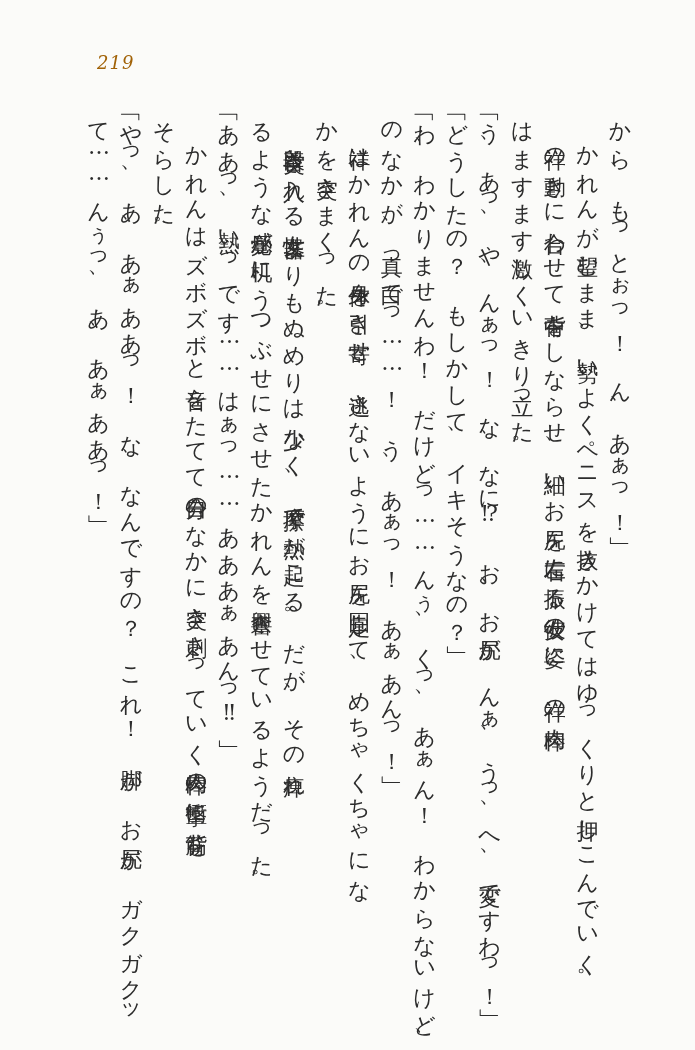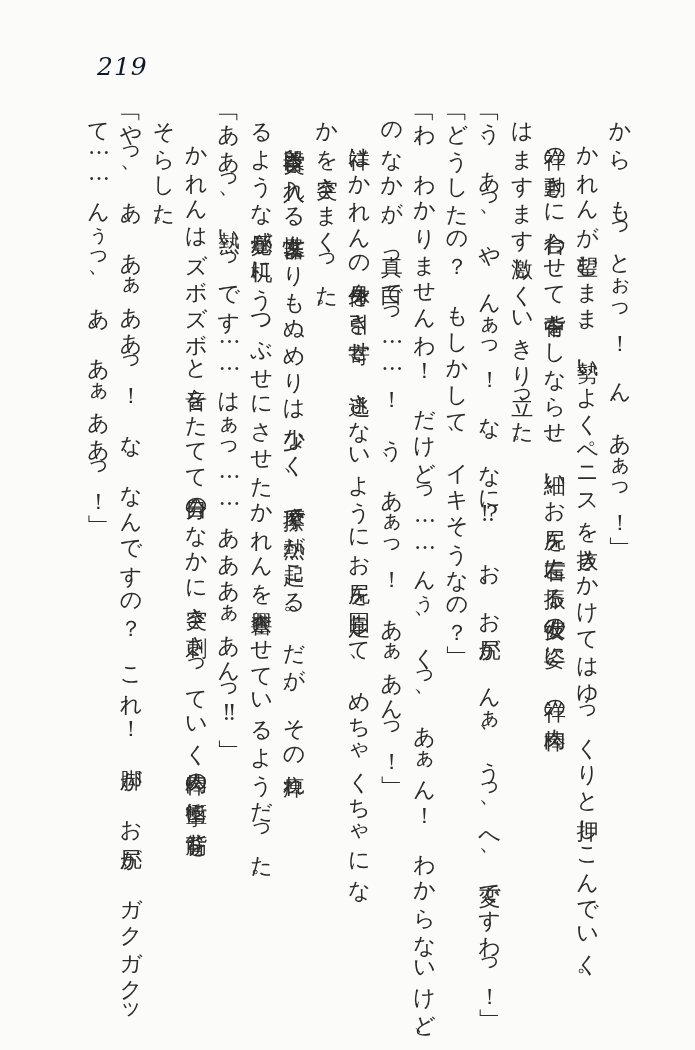--- a/index.html
+++ b/index.html
@@ -16,23 +16,23 @@
   }
   .page {
     position: absolute;
     inset: 0;
   }
   .page-number {
     position: absolute;
     top: 52px;
     left: 97px;
     font-style: italic;
-    font-size: 25px;
+    font-size: 18px;
     letter-spacing: 1px;
-    color: #0f172a;
+    color: #a16207;
   }
   
   .text-area {
     position: absolute;
     top: 107px;
     right: 59px;
     height: 908px;
     writing-mode: vertical-rl;
     text-orientation: upright;
     font-size: 22px;

